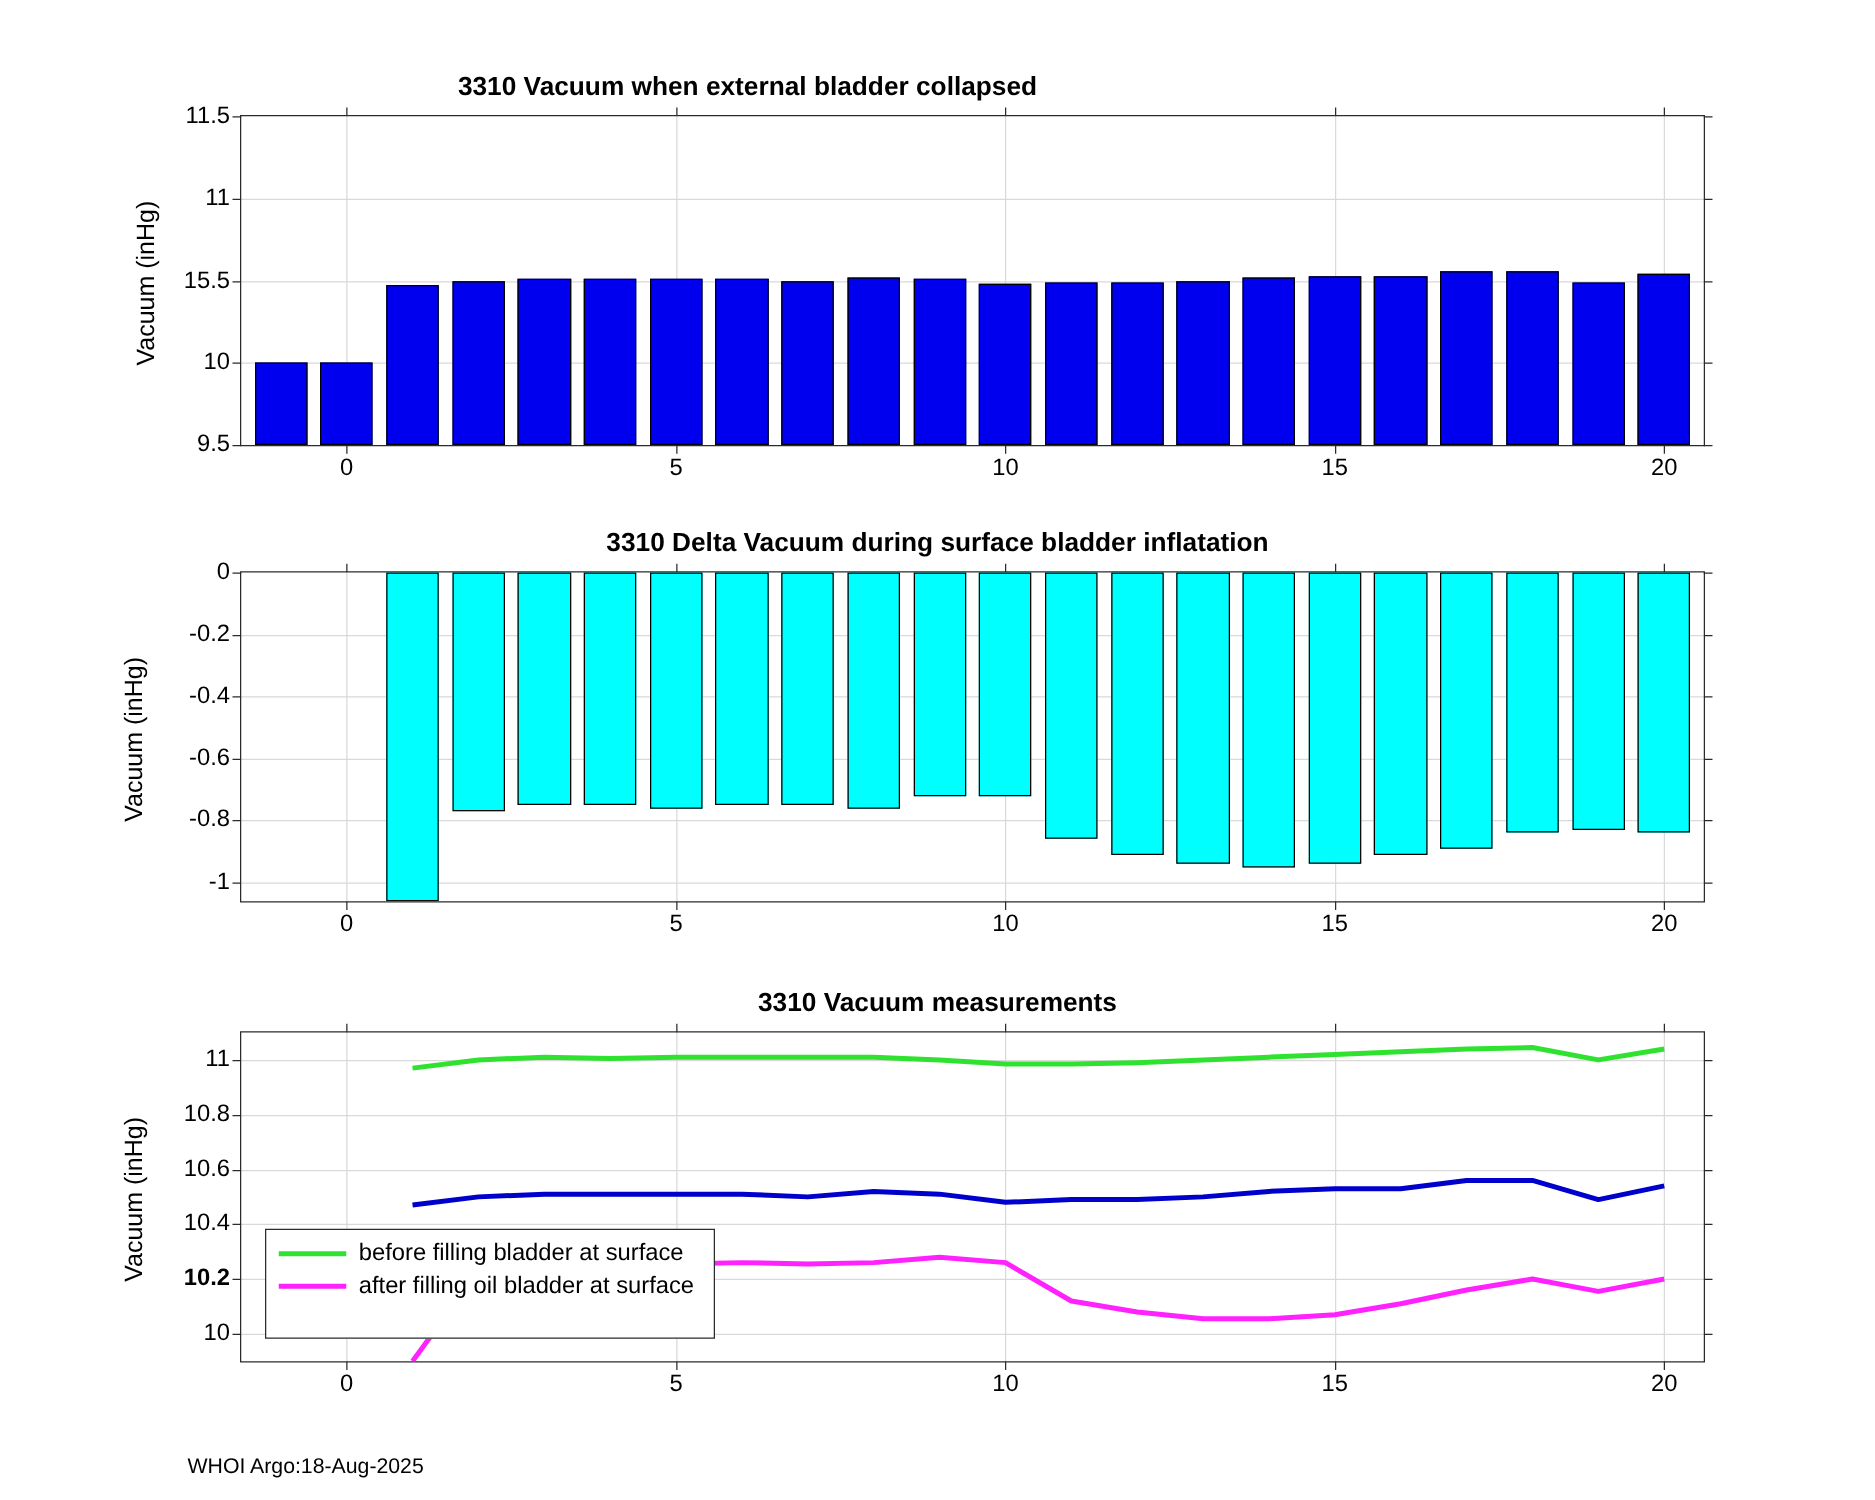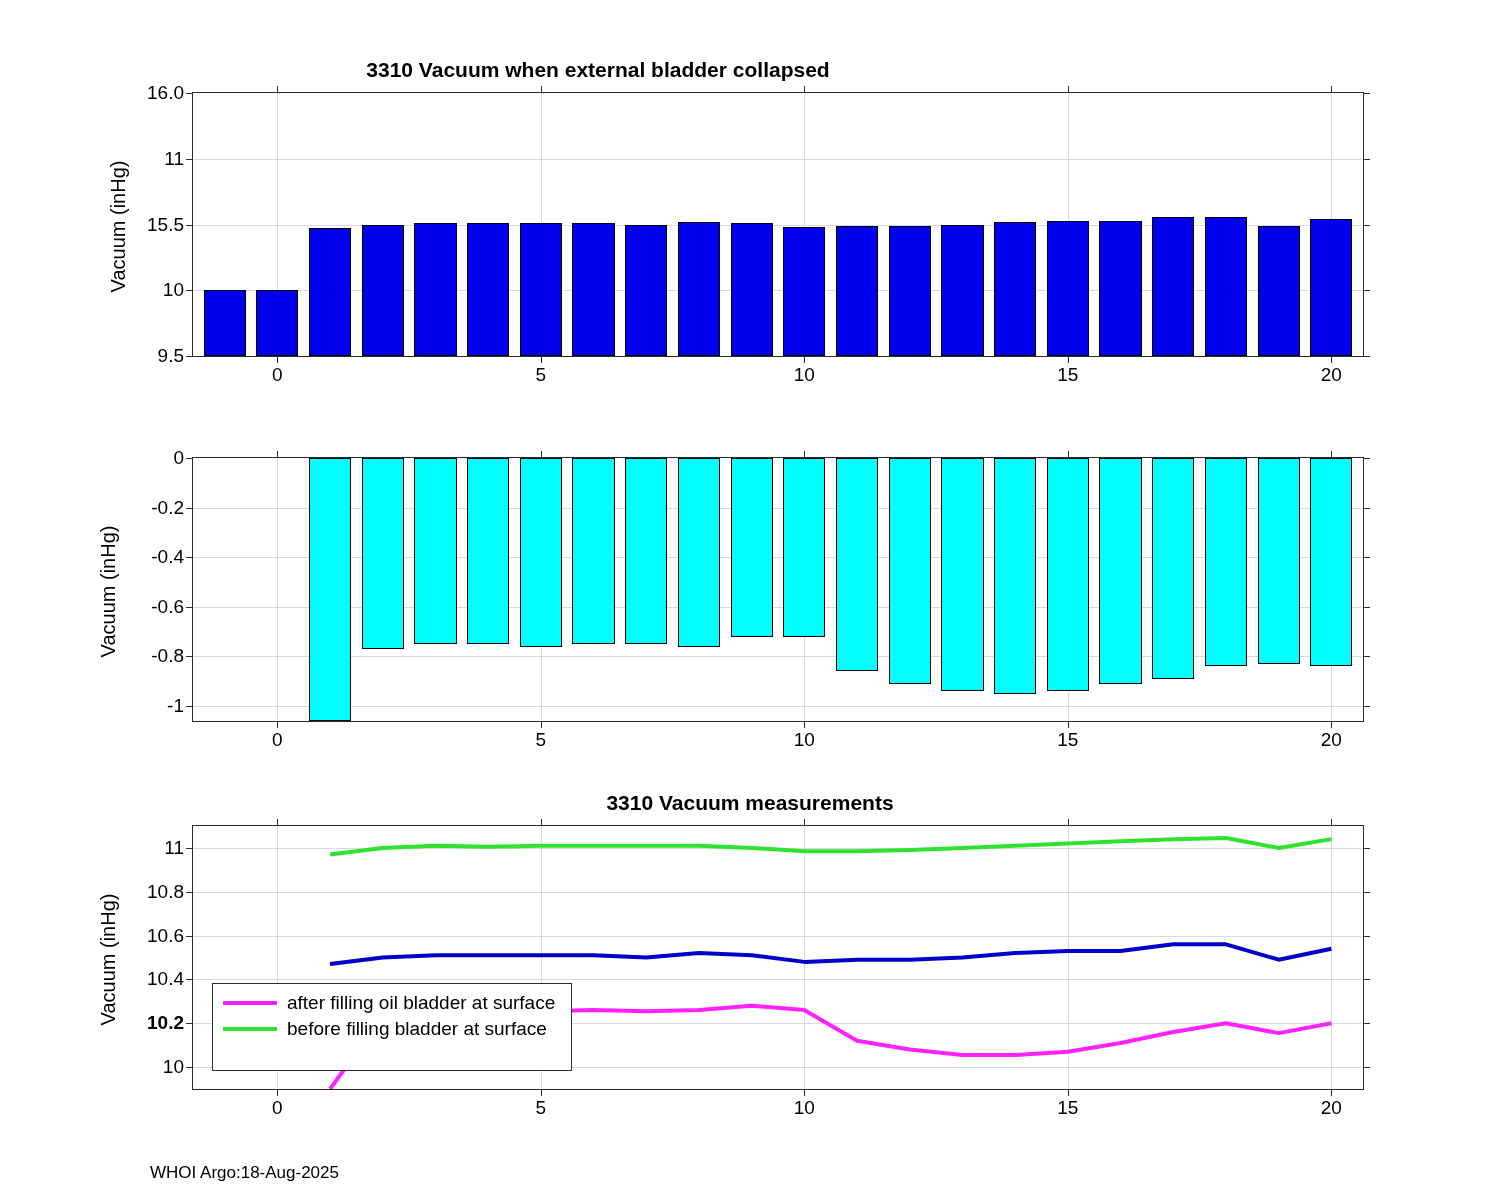--- a/index.html
+++ b/index.html
@@ -62,21 +62,21 @@
       <div class="gridline" style="top:131.5px;"></div>
       <div class="tickmark-y" style="top:131.5px;"></div>
       <div class="tickmark-y r" style="top:131.5px;"></div>
       <div class="ytick" style="top:131.5px;">15.5</div>
       <div class="gridline" style="top:65.75px;"></div>
       <div class="tickmark-y" style="top:65.75px;"></div>
       <div class="tickmark-y r" style="top:65.75px;"></div>
       <div class="ytick" style="top:65.75px;">11</div>
       <div class="tickmark-y" style="top:0px;"></div>
       <div class="tickmark-y r" style="top:0px;"></div>
-      <div class="ytick" style="top:0px;">16.0</div>
+      <div class="ytick" style="top:0px;">11.5</div>
       <div class="gridline-v" style="left:84.32432432432432px;"></div>
       <div class="tickmark-x" style="left:84.32432432432432px;"></div>
       <div class="tickmark-x t" style="left:84.32432432432432px;"></div>
       <div class="xtick" style="left:84.32432432432432px;">0</div>
       <div class="gridline-v" style="left:347.8378378378378px;"></div>
       <div class="tickmark-x" style="left:347.8378378378378px;"></div>
       <div class="tickmark-x t" style="left:347.8378378378378px;"></div>
       <div class="xtick" style="left:347.8378378378378px;">5</div>
       <div class="gridline-v" style="left:611.3513513513512px;"></div>
       <div class="tickmark-x" style="left:611.3513513513512px;"></div>
@@ -111,20 +111,21 @@
       <div class="bar" style="left:959.1891891891893px;top:123.60999999999993px;width:42.16216216216196px;height:139.39000000000007px;background:#0000ee;border-color:#000000;"></div>
       <div class="bar" style="left:1011.891891891892px;top:123.60999999999993px;width:42.16216216216196px;height:139.39000000000007px;background:#0000ee;border-color:#000000;"></div>
       <div class="bar" style="left:1064.5945945945946px;top:132.81499999999997px;width:42.162162162162076px;height:130.18500000000003px;background:#0000ee;border-color:#000000;"></div>
       <div class="bar" style="left:1117.2972972972973px;top:126.24000000000012px;width:42.162162162162076px;height:136.75999999999988px;background:#0000ee;border-color:#000000;"></div>
     </div>
 
   <div class="ylabel" style="left:-2px;top:215px;width:240px;text-align:center;">Vacuum (inHg)</div>
 </div>
 
 <div class="panel" style="left:0;top:375px;width:1500px;height:400px;">
+  <div class="plot-title" style="top:48px;">3310 Delta Vacuum during surface bladder inflatation</div>
 
   <div class="axes" id="ax2" style="left:192px;top:82px;width:1172px;height:265px;">
     <div class="svgwrap" id="ax2-content"></div>
   <div class="gridline" style="top:248.1132075471698px;"></div>
       <div class="tickmark-y" style="top:248.1132075471698px;"></div>
       <div class="tickmark-y r" style="top:248.1132075471698px;"></div>
       <div class="ytick" style="top:248.1132075471698px;">-1</div>
       <div class="gridline" style="top:198.49056603773585px;"></div>
       <div class="tickmark-y" style="top:198.49056603773585px;"></div>
       <div class="tickmark-y r" style="top:198.49056603773585px;"></div>
@@ -242,23 +243,23 @@
         <polyline points="137.027027027027,138.07499999999987 189.7297297297297,131.5 242.4324324324324,129.30833333333337 295.1351351351351,129.30833333333337 347.8378378378378,129.30833333333337 400.54054054054046,129.30833333333337 453.24324324324317,131.5 505.9459459459458,127.11666666666676 558.6486486486485,129.30833333333337 611.3513513513512,135.88333333333324 664.054054054054,133.6916666666666 716.7567567567567,133.6916666666666 769.4594594594594,131.5 822.1621621621621,127.11666666666676 874.8648648648649,124.92500000000015 927.5675675675676,124.92500000000015 980.2702702702703,118.34999999999988 1032.972972972973,118.34999999999988 1085.6756756756756,133.6916666666666 1138.3783783783783,122.73333333333352" fill="none" stroke="#0000cc" stroke-width="4" stroke-linejoin="round"></polyline>
         <polyline points="137.027027027027,28.491666666666475 189.7297297297297,21.9166666666666 242.4324324324324,19.724999999999994 295.1351351351351,20.8208333333331 347.8378378378378,19.724999999999994 400.54054054054046,19.724999999999994 453.24324324324317,19.724999999999994 505.9459459459458,19.724999999999994 558.6486486486485,21.9166666666666 611.3513513513512,25.204166666666737 664.054054054054,25.204166666666737 716.7567567567567,24.108333333333206 769.4594594594594,21.9166666666666 822.1621621621621,19.724999999999994 874.8648648648649,17.53333333333336 927.5675675675676,15.341666666666725 980.2702702702703,13.15000000000012 1032.972972972973,12.054166666666617 1085.6756756756756,21.9166666666666 1138.3783783783783,13.15000000000012" fill="none" stroke="#2fe22f" stroke-width="4" stroke-linejoin="round"></polyline>
         <polyline points="137.027027027027,263 189.7297297297297,190.67499999999995 242.4324324324324,184.10000000000008 295.1351351351351,184.10000000000008 347.8378378378378,185.1958333333332 400.54054054054046,184.10000000000008 453.24324324324317,185.1958333333332 505.9459459459458,184.10000000000008 558.6486486486485,179.7166666666668 611.3513513513512,184.10000000000008 664.054054054054,214.78333333333356 716.7567567567567,223.55000000000004 769.4594594594594,229.02916666666678 822.1621621621621,229.02916666666678 874.8648648648649,225.74166666666667 927.5675675675676,216.9750000000002 980.2702702702703,206.01666666666668 1032.972972972973,197.2500000000002 1085.6756756756756,207.11250000000018 1138.3783783783783,197.2500000000002" fill="none" stroke="#ff22ff" stroke-width="4" stroke-linejoin="round"></polyline>
       </svg>
     </div>
 
   <div class="ylabel" style="left:-12px;top:198px;width:240px;text-align:center;">Vacuum (inHg)</div>
 
   <div class="legend-box" id="legend" style="left:212px;top:233px;width:360px;height:88px;">
       <div class="legend-row">
+        <div class="legend-swatch" style="background:#2fe22f;"></div>
+        <span class="legend-label">before filling bladder at surface</span>
+      </div>
+      <div class="legend-row">
         <div class="legend-swatch" style="background:#ff22ff;"></div>
         <span class="legend-label">after filling oil bladder at surface</span>
       </div>
-      <div class="legend-row">
-        <div class="legend-swatch" style="background:#2fe22f;"></div>
-        <span class="legend-label">before filling bladder at surface</span>
-      </div>
     </div>
 </div>
 
 <div class="footer" style="left:150px;top:1163px;">WHOI Argo:18-Aug-2025</div>
 
 </body></html>

